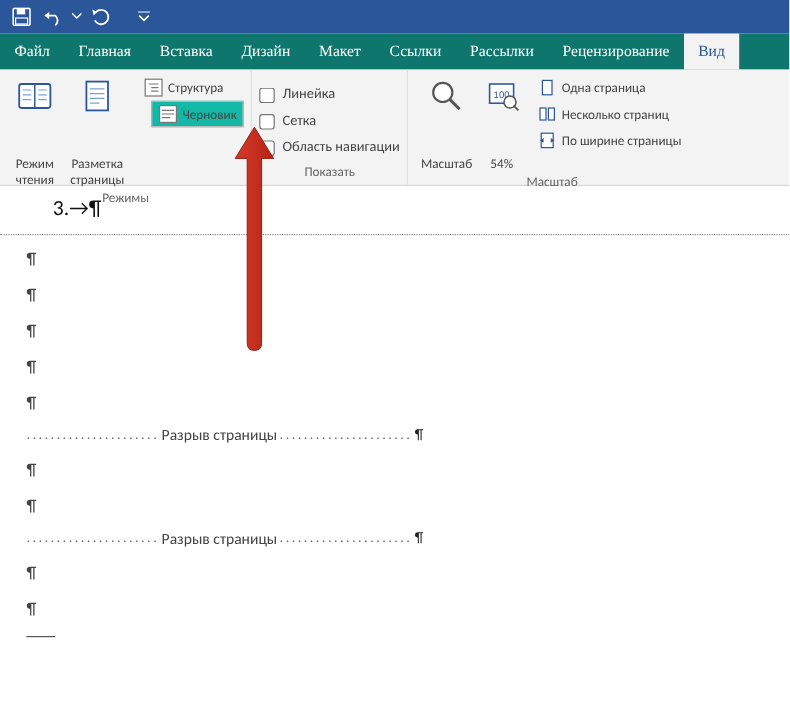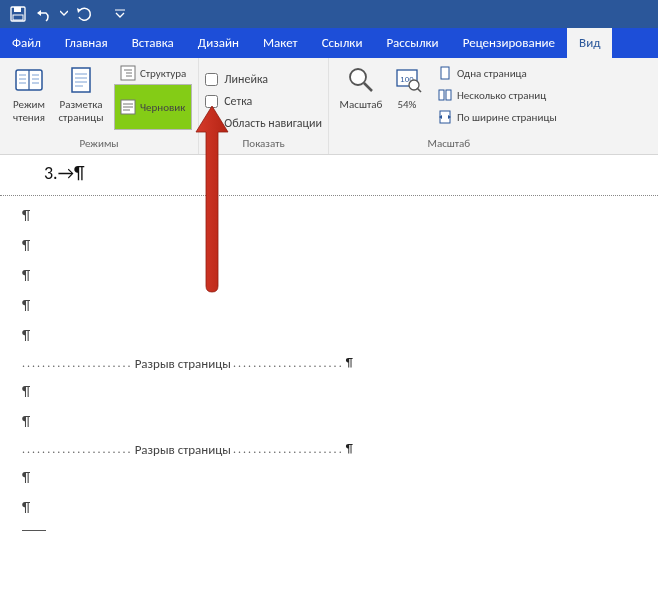--- a/index.html
+++ b/index.html
@@ -3,32 +3,32 @@
 <meta charset="utf-8">
 <style>
   html,body{margin:0;padding:0;font-family:"Segoe UI","Calibri",Arial,sans-serif;font-size:12px;color:#222;background:#fff;}
   .window{width:658px;height:606px;background:#fff;overflow:hidden;position:relative;}
   
   .titlebar{height:28px;background:#2b579a;display:flex;align-items:center;padding:0 6px;color:#fff;}
   .qat-btn{width:24px;height:24px;display:flex;align-items:center;justify-content:center;margin-right:2px;cursor:pointer;}
   .qat-btn svg{display:block;}
   .qat-sep{width:10px;}
   
-  .tabstrip{height:30px;background:#1d4ed8;display:flex;align-items:flex-start;color:#fff;}
+  .tabstrip{height:30px;background:#0f766e;display:flex;align-items:flex-start;color:#fff;font-family:Liberation Serif, serif;}
   .tab{padding:0 12px;height:30px;line-height:30px;font-size:13px;cursor:pointer;white-space:nowrap;}
   .tab.active{background:#f3f3f3;color:#2b579a;}
   
   .ribbon{height:96px;background:#f3f3f3;border-bottom:1px solid #d6d6d6;display:flex;}
   .group{display:flex;flex-direction:column;padding:4px 6px 0 6px;border-right:1px solid #e1e1e1;}
   .group-body{flex:1;display:flex;align-items:flex-start;}
   .group-label{text-align:center;font-size:11px;color:#666;padding:2px 0 4px 0;}
-  .bigbtn{display:flex;flex-direction:column;align-items:center;justify-content:flex-start;width:58px;padding-top:2px;cursor:pointer;text-align:center;font-size:11px;line-height:13px;color:#444;}
+  .bigbtn{display:flex;flex-direction:column;align-items:center;justify-content:flex-start;width:58px;padding-top:2px;cursor:pointer;text-align:center;font-size:11px;line-height:13px;color:#444;gap:32px;}
   .bigbtn .ic{width:32px;height:32px;margin-bottom:2px;}
   .smallbtn{display:flex;align-items:center;height:22px;padding:0 6px;font-size:11px;color:#444;cursor:pointer;white-space:nowrap;}
-  .smallbtn.active{background:#84cc16;border:1px solid #b7b7b7;padding:12px 5px;height:20px;}
+  .smallbtn.active{background:#14b8a6;border:1px solid #b7b7b7;padding:0 5px;height:20px;margin-left:12px;}
   .smallbtn .sic{width:16px;height:16px;margin-right:4px;flex:0 0 16px;}
   .chk{display:flex;align-items:flex-end;height:22px;font-size:12px;color:#444;cursor:pointer;white-space:nowrap;}
   .chk input{margin:0 6px 0 0;width:13px;height:13px;}
   .vstack{display:flex;flex-direction:column;}
   
   .docarea{background:#fff;padding:0;}
   .line{padding:2px 0 2px 22px;font-family:Calibri,Arial,sans-serif;font-size:14px;color:#444;white-space:pre;height:26px;display:flex;align-items:center;}
   .line.first{font-size:18px;color:#111;padding-left:44px;height:32px;}
   .pagebreak-dash{border-top:1px dotted #888;margin:4px 0;height:0;}
   .pbrow{display:flex;align-items:center;padding:2px 0 2px 22px;height:22px;}

